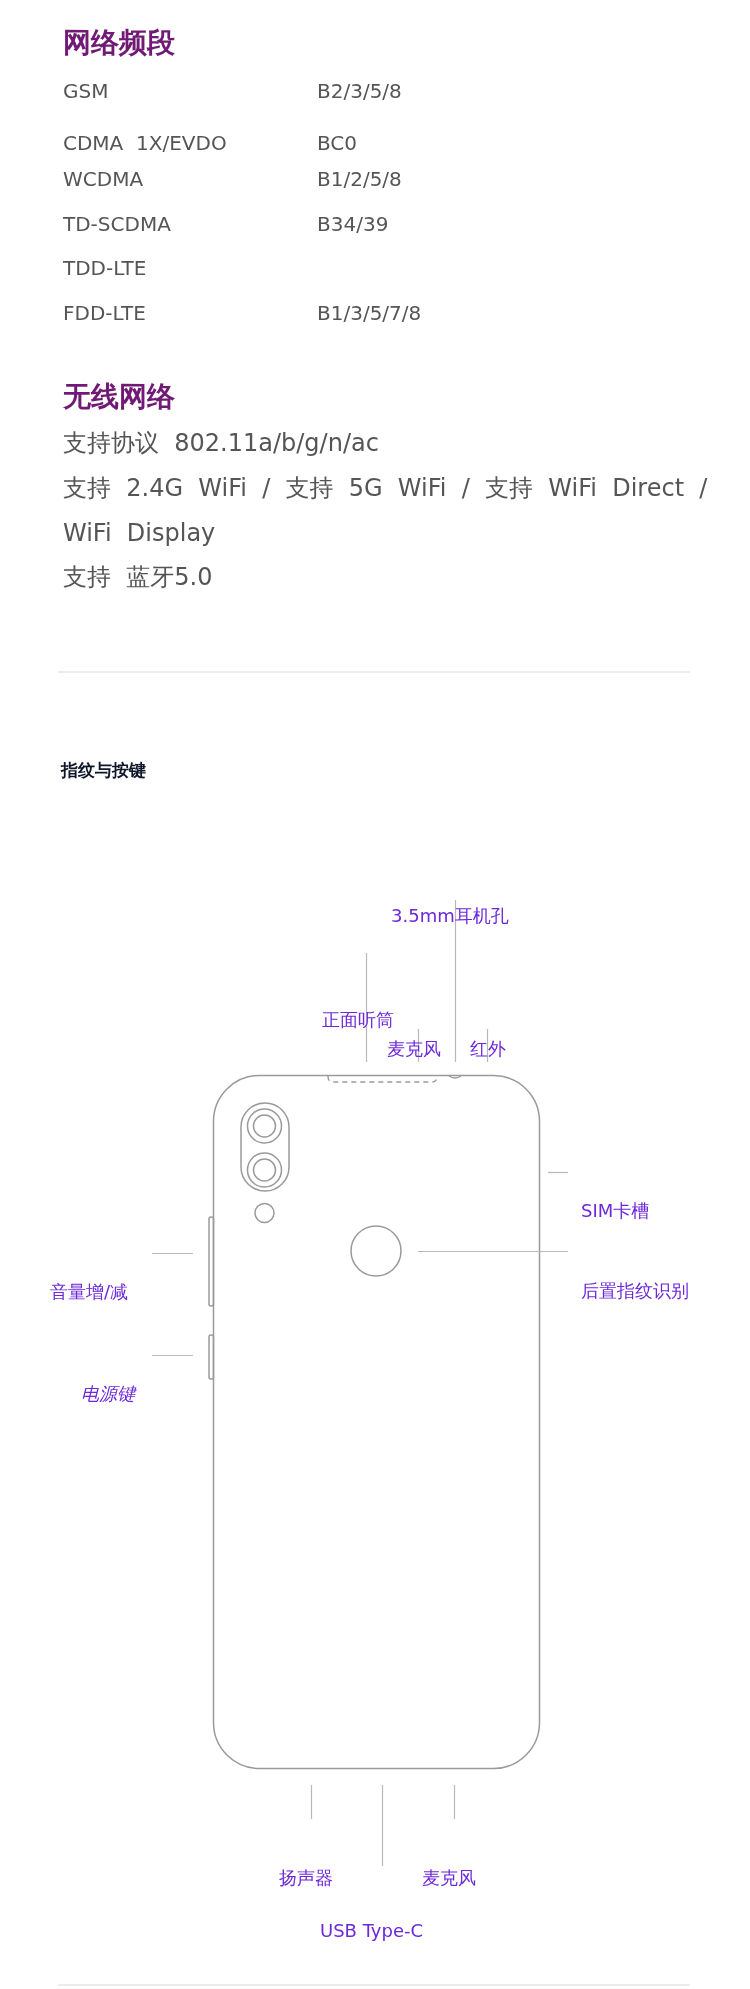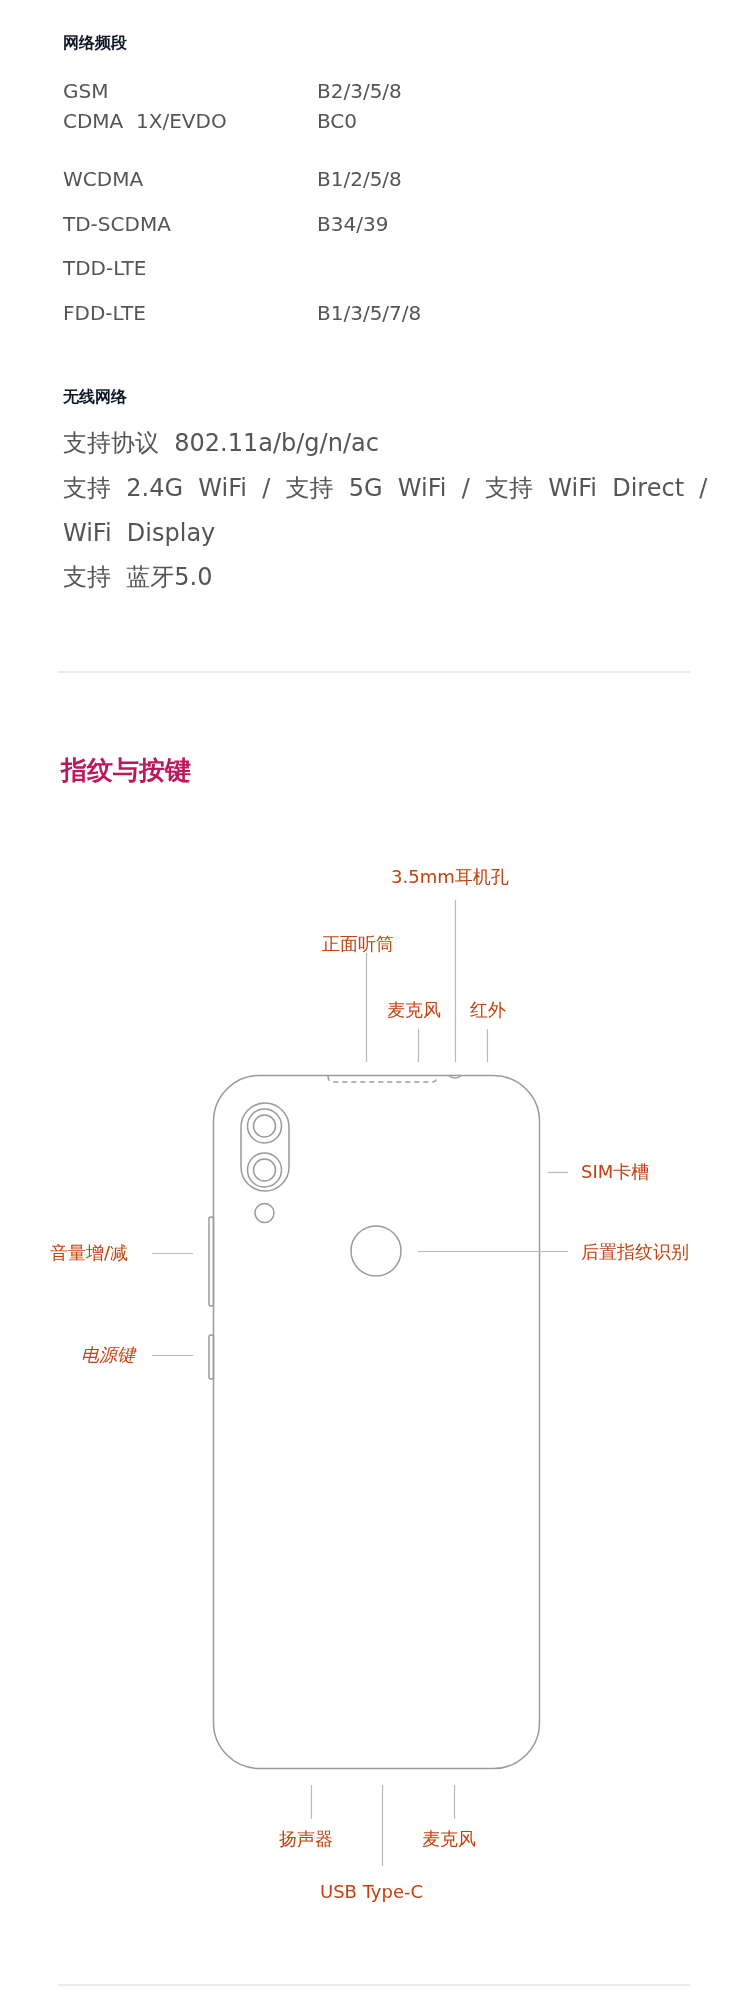--- a/index.html
+++ b/index.html
@@ -1,39 +1,39 @@
 <!DOCTYPE html>
 <html><head>
 <meta charset="utf-8">
 <style>
   html, body { margin: 0; padding: 0; background: #ffffff; }
   body { width: 750px; height: 1989px; position: relative; overflow: hidden;
          font-family: "DejaVu Sans", "Liberation Sans", sans-serif; color: #555; }
   .abs { position: absolute; white-space: nowrap; }
-  .h2 { font-weight: bold; color: #0f172a; font-size: 16px; line-height: 24px; }
-  .h1 { font-weight: bold; color: #be185d; font-size: 26px; line-height: 28px; }
+  .h2 { font-weight: bold; color: #701a75; font-size: 28px; line-height: 24px; }
+  .h1 { font-weight: bold; color: #0f172a; font-size: 17px; line-height: 28px; }
   .spec-row { position: absolute; left: 63px; width: 640px; height: 30px; font-size: 20px; line-height: 30px; color: #555; }
   .spec-row .k { position: absolute; left: 0; top: 0; }
   .spec-row .v { position: absolute; left: 254px; top: 0; }
   .wifi-line { position: absolute; left: 63px; font-size: 24px; line-height: 30px; color: #555; white-space: nowrap; }
   .divider { position: absolute; left: 58px; width: 632px; height: 2px; background: #ececec; }
-  .label { position: absolute; font-size: 18px; line-height: 22px; color: #c2410c; white-space: nowrap; }
+  .label { position: absolute; font-size: 18px; line-height: 22px; color: #6d28d9; white-space: nowrap; margin-top: 39px; }
   .diagram { position: absolute; left: 0; top: 0; width: 750px; height: 1989px; pointer-events: none; }
 </style>
 </head>
 <body>
 
 <div class="abs h2" style="left:63px; top:31px;">网络频段</div>
 
 <div>
   <div class="spec-row" style="top:76px;">
     <span class="k">GSM</span>
     <span class="v">B2/3/5/8</span>
   </div>
-  <div class="spec-row" style="top:106px;">
+  <div class="spec-row" style="top:128px;">
     <span class="k" style="white-space:pre;">CDMA  1X/EVDO</span>
     <span class="v">BC0</span>
   </div>
   <div class="spec-row" style="top:164px;">
     <span class="k">WCDMA</span>
     <span class="v">B1/2/5/8</span>
   </div>
   <div class="spec-row" style="top:209px;">
     <span class="k">TD-SCDMA</span>
     <span class="v">B34/39</span>
@@ -87,21 +87,21 @@
     <line x1="418" y1="1251.5" x2="568" y2="1251.5"></line>
     <line x1="152" y1="1253.5" x2="193" y2="1253.5"></line>
     <line x1="152" y1="1355.5" x2="193" y2="1355.5"></line>
     <line x1="311.5" y1="1785" x2="311.5" y2="1819"></line>
     <line x1="382.5" y1="1785" x2="382.5" y2="1866"></line>
     <line x1="454.5" y1="1785" x2="454.5" y2="1819"></line>
   </g>
 </svg>
 
 <div class="label" style="left:391px; top:866px;">3.5mm耳机孔</div>
-<div class="label" style="left:322px; top:933px;">正面听筒</div>
+<div class="label" style="left:322px; top:970px;">正面听筒</div>
 <div class="label" style="left:387px; top:999px;">麦克风</div>
 <div class="label" style="left:470px; top:999px;">红外</div>
 <div class="label" style="left:581px; top:1161px;">SIM卡槽</div>
 <div class="label" style="left:581px; top:1241px;">后置指纹识别</div>
 <div class="label" style="left:50px; top:1242px;">音量增/减</div>
 <div class="label" style="left:81px; top:1344px;font-style:italic;">电源键</div>
 <div class="label" style="left:279px; top:1828px;">扬声器</div>
 <div class="label" style="left:422px; top:1828px;">麦克风</div>
 <div class="label" style="left:320px; top:1881px;">USB Type-C</div>
 

